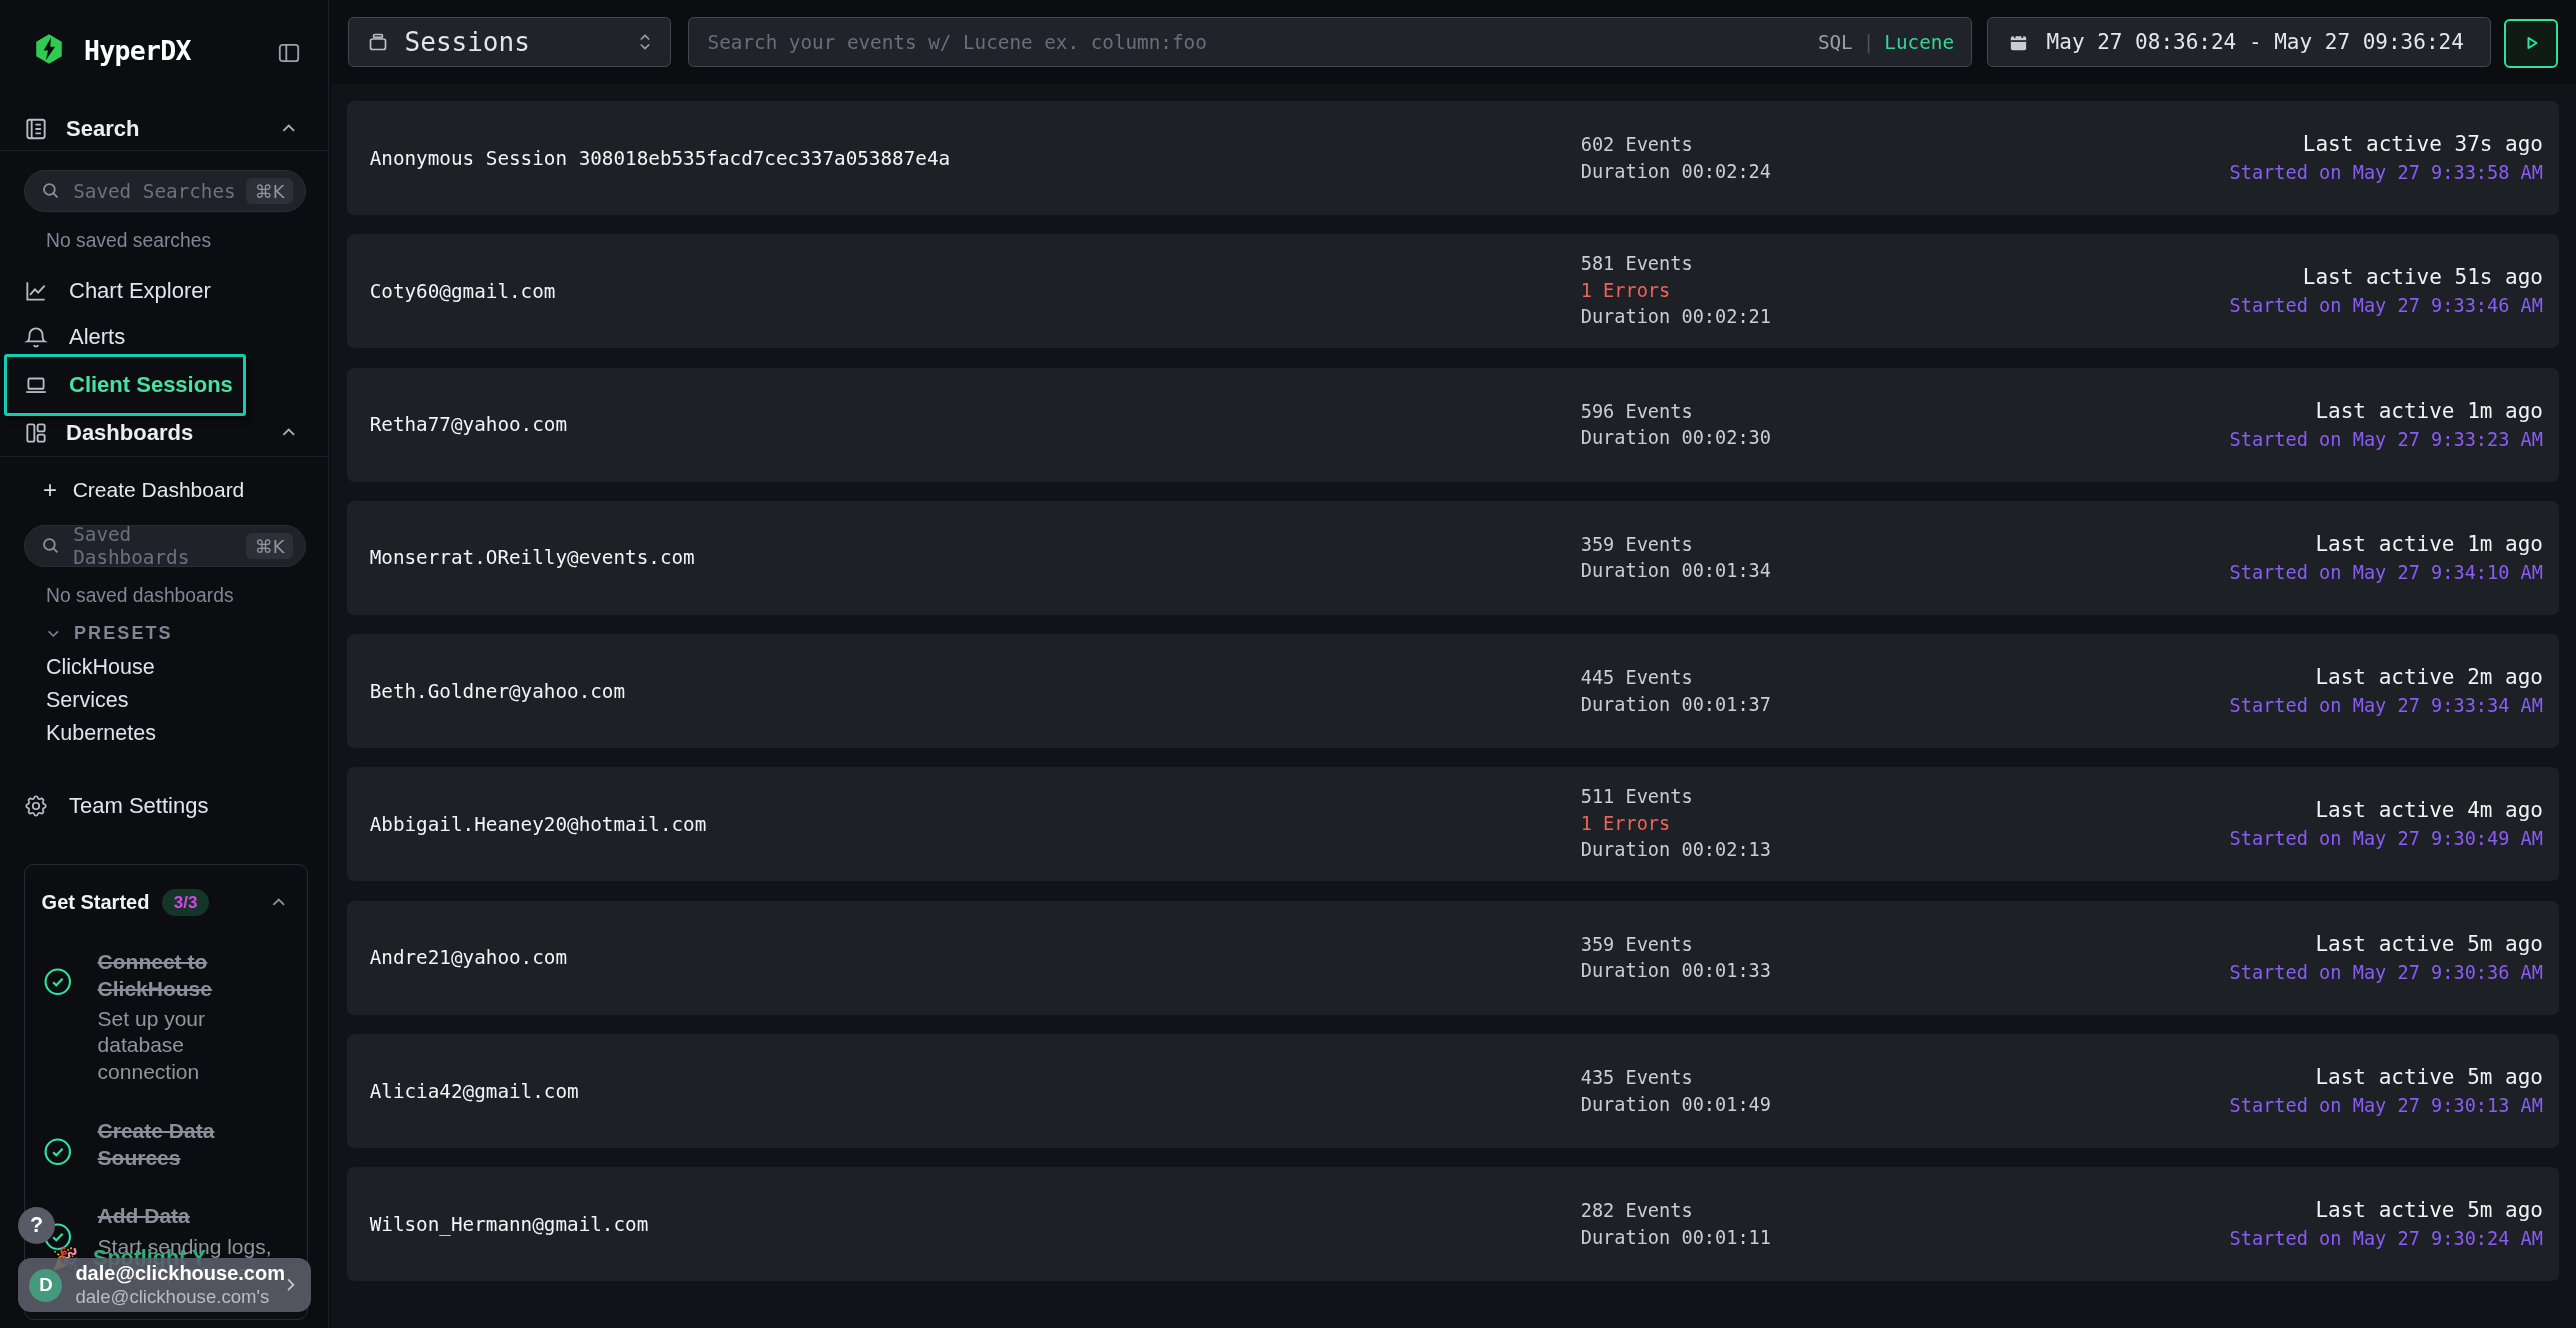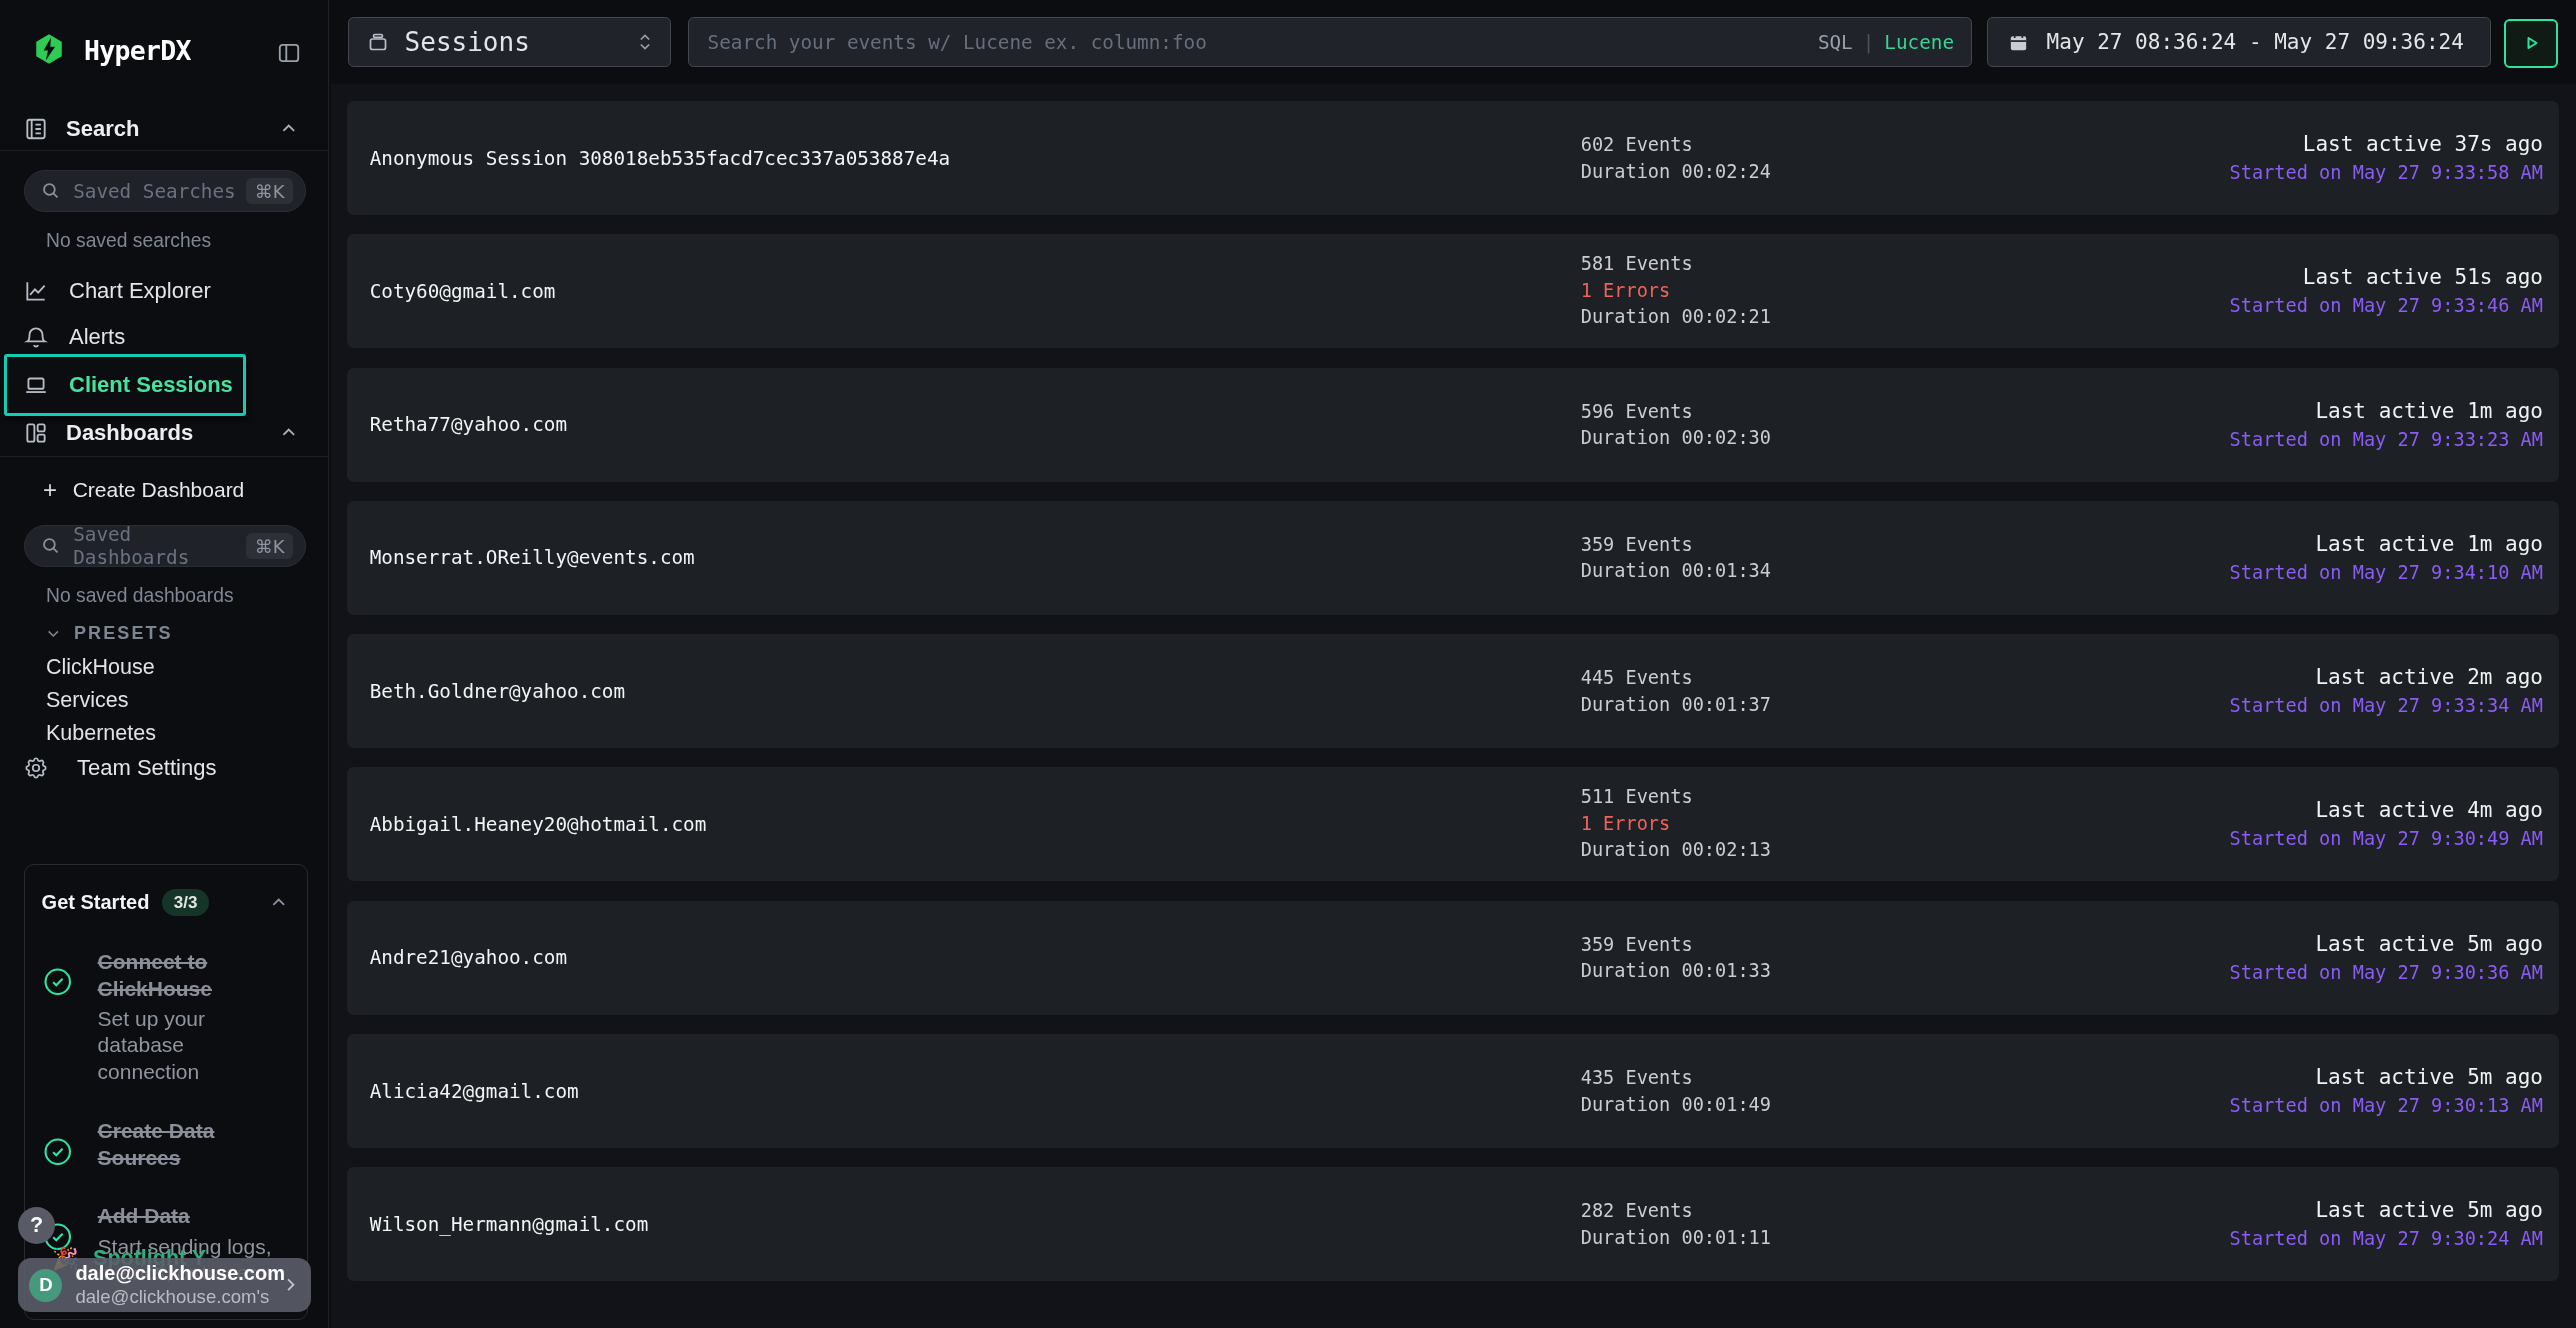--- a/index.html
+++ b/index.html
@@ -45,21 +45,21 @@
 
   .presets-row { display:flex; align-items:center; padding-left:44px; color:#7e8694; }
   .presets-row .lbl { font-size:18px; font-weight:600; letter-spacing:2.1px; margin-left:11.4px; }
   .preset-item { color:#dfe3e8; font-size:21.5px; padding-left:46px; }
 
   
   .gs-panel { position:absolute; left:23.6px; top:864px; width:284px; height:456px;
     border:1.4px solid #272a31; border-radius:10px; padding:24px 17px 0 17px; overflow:hidden; }
   .gs-head { display:flex; align-items:center; }
   .gs-title { color:#f2f3f5; font-size:20px; font-weight:700; }
-  .gs-badge { background:#143527; color:#e5e5e5; font-size:17px; font-weight:700;
+  .gs-badge { background:#143527; color:#d946ef; font-size:17px; font-weight:700;
     border-radius:715px; padding:3.6px 11.4px; margin-left:13px; }
   .gs-head .chev { margin-left:auto; }
   .gs-item { display:flex; margin-top:31.5px; }
   .gs-check { width:46px; flex:none; padding-top:18.6px; color:#2ee6a0; }
   .gs-texts { flex:1; padding-left:10px; }
   .gs-item-title { color:#8a8f99; font-size:21px; font-weight:600;
     text-decoration:line-through; line-height:27px; }
   .gs-item-desc { color:#9096a0; font-size:21px; line-height:26.5px; margin-top:4.3px; }
   .gs-partial { position:absolute; left:52px; top:1246px; display:flex; align-items:flex-start; z-index:1; }
   .gs-partial .emoji { font-size:21.5px; }
@@ -244,21 +244,21 @@
           <path d="M6 9.5l6 6 6-6"></path>
         </svg>
     </span>
     <span class="lbl">PRESETS</span>
   </div>
 
   <div class="side-abs preset-item" style="top:655px;">ClickHouse</div>
   <div class="side-abs preset-item" style="top:688px;">Services</div>
   <div class="side-abs preset-item" style="top:721px;">Kubernetes</div>
 
-  <div class="side-abs nav-item" style="top:752px;gap:8px;">
+  <div class="side-abs nav-item" style="top:790px;">
     <span class="icon">
       <svg width="26" height="26" viewBox="0 0 24 24" fill="none" stroke="currentColor" stroke-width="1.6">
         <path d="M10.325 4.317c.426-1.756 2.924-1.756 3.35 0a1.724 1.724 0 0 0 2.573 1.066c1.543-.94 3.31.826 2.37 2.37a1.724 1.724 0 0 0 1.065 2.572c1.756.426 1.756 2.924 0 3.35a1.724 1.724 0 0 0-1.066 2.573c.94 1.543-.826 3.31-2.37 2.37a1.724 1.724 0 0 0-2.572 1.065c-.426 1.756-2.924 1.756-3.35 0a1.724 1.724 0 0 0-2.573-1.066c-1.543.94-3.31-.826-2.37-2.37a1.724 1.724 0 0 0-1.065-2.572c-1.756-.426-1.756-2.924 0-3.35a1.724 1.724 0 0 0 1.066-2.573c-.94-1.543.826-3.31 2.37-2.37 1 .608 2.296.07 2.572-1.065z"></path>
         <circle cx="12" cy="12" r="3"></circle>
       </svg>
     </span>
     <span class="lbl">Team Settings</span>
   </div>
 
   <div class="gs-panel">

